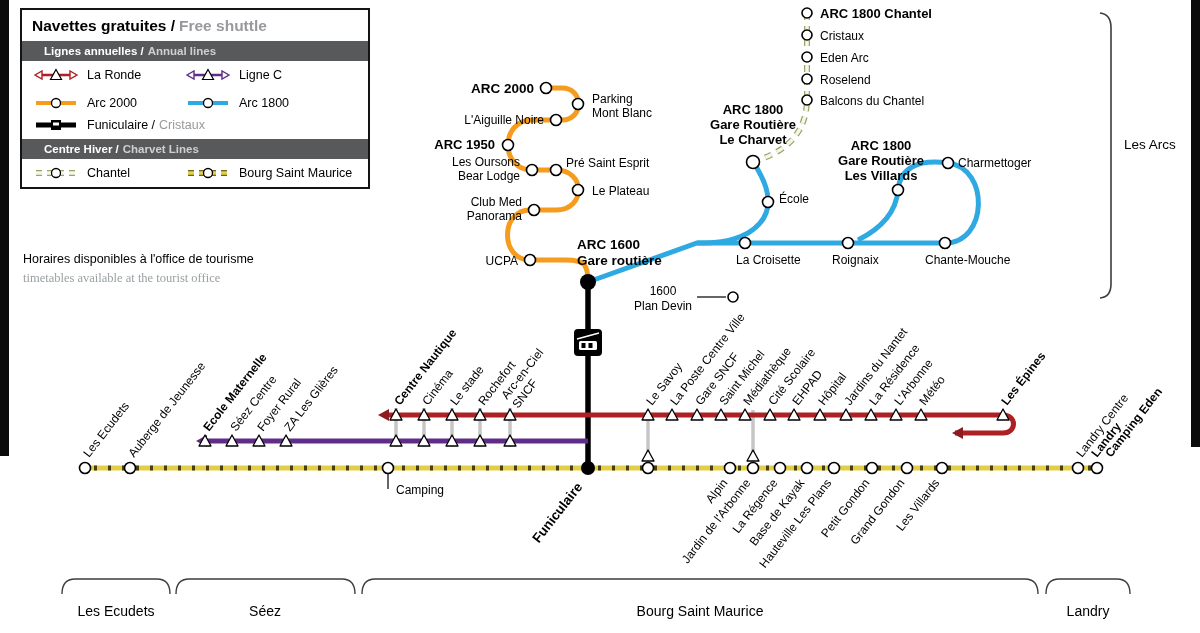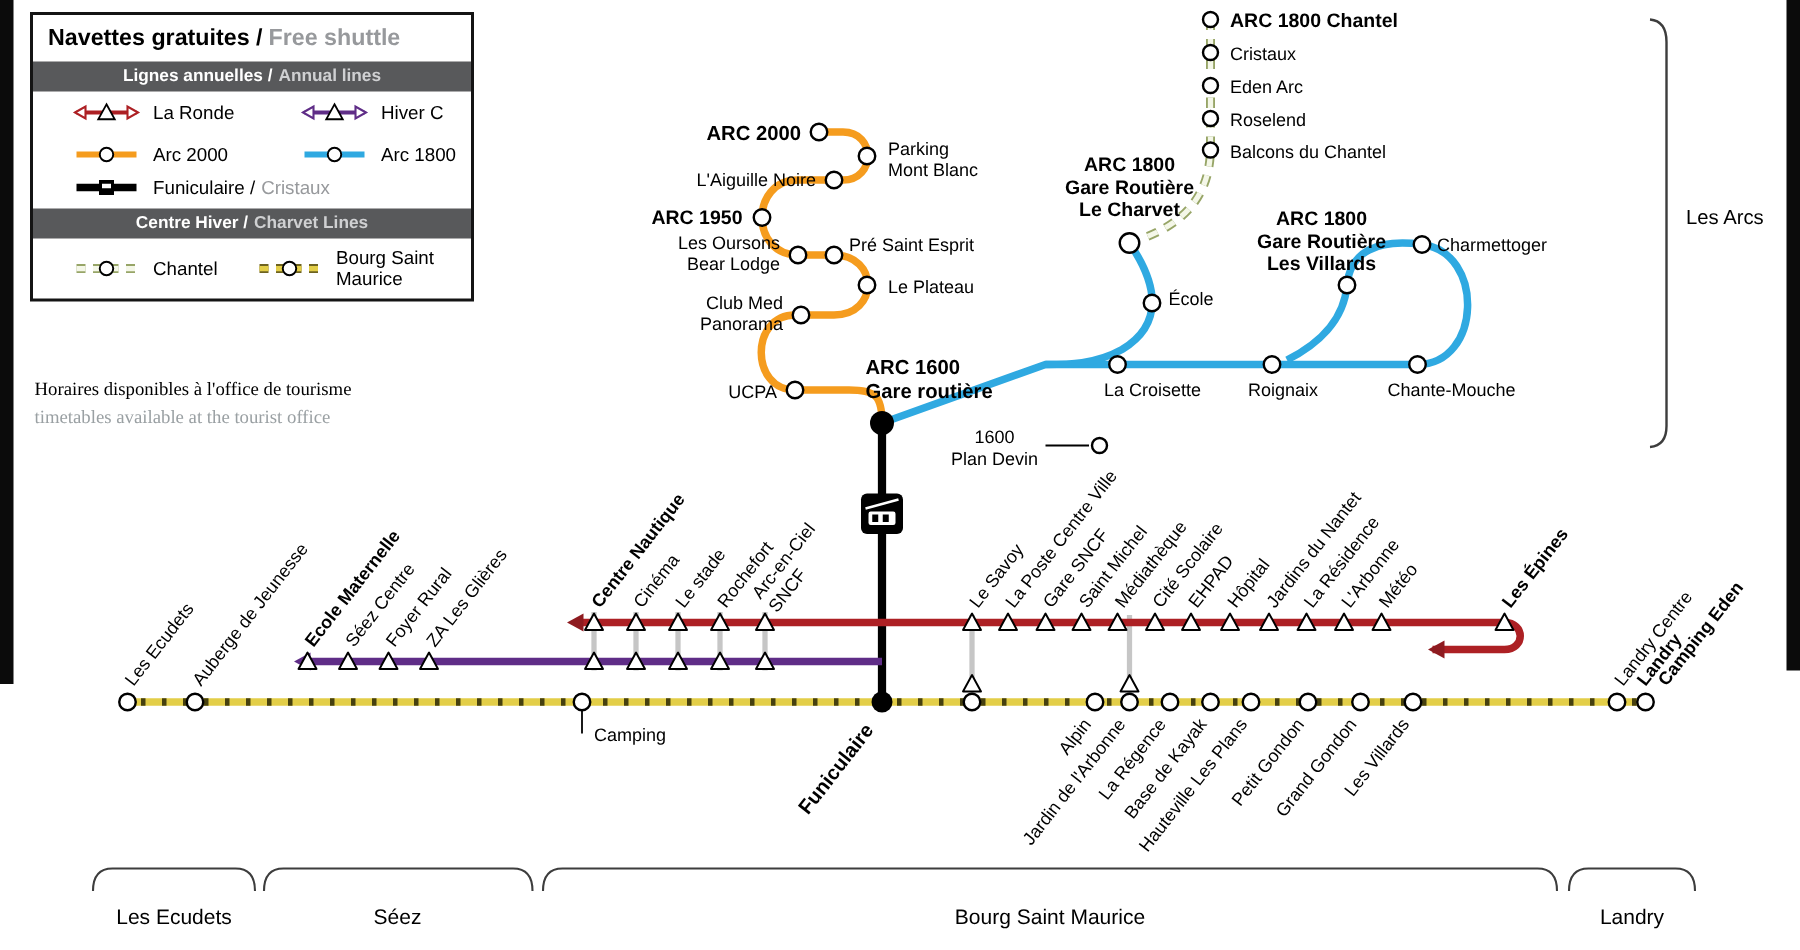--- a/index.html
+++ b/index.html
@@ -2,34 +2,34 @@
 <html><head>
 <meta charset="utf-8">
 <style>
   html,body{margin:0;padding:0;}
   body{
     width:1200px;height:633px;position:relative;background:#ffffff;
     font-family:"Liberation Sans",sans-serif;overflow:hidden;
   }
   #map-svg{position:absolute;left:0;top:0;font-family:"Liberation Sans",sans-serif;}
   .legend{
-    position:absolute;left:20px;top:8px;width:296px;background:#ffffff;
+    position:absolute;left:20px;top:8px;width:350px;background:#ffffff;
     border:2px solid #141414;box-sizing:border-box;z-index:5;
   }
   .legend-title{padding:7px 10px 6px;font-size:15.5px;font-weight:bold;color:#000;}
   .legend-title .en{color:#97999c;margin-left:4px;}
-  .legend-bar{background:#58595b;color:#fff;font-size:11.5px;font-weight:bold;padding:4px 22px;text-align:center;}
+  .legend-bar{background:#58595b;color:#fff;font-size:11.5px;font-weight:bold;padding:4px 22px;}
   .legend-bar .en{color:#cfd0d2;margin-left:4px;}
-  .legend-row{display:flex;align-items:center;padding:6px 10px;margin-left:15px;}
+  .legend-row{display:flex;align-items:center;padding:6px 10px;}
   .legend-item{display:flex;align-items:center;font-size:12.5px;color:#000;}
   .legend-item .swatch{margin-right:7px;display:inline-flex;line-height:0;}
   .legend-item .en{color:#97999c;margin-left:4px;}
   .col1{width:152px;}
   .notes{position:absolute;left:23px;top:250px;font-size:12.5px;line-height:1.55;z-index:5;}
-  .notes .fr{color:#000;font-family:Liberation Serif, serif;}
+  .notes .fr{color:#000;}
   .notes .en{color:#9aa0a3;font-family:Liberation Serif, serif;}
 </style>
 </head>
 <body>
 
 <svg id="map-svg" width="1200" height="633" viewBox="0 0 1200 633">
     <rect x="0" y="0" width="9" height="456" fill="#0b0b0b"></rect>
     <rect x="1191" y="0" width="9" height="447" fill="#0b0b0b"></rect>
     <path d="M 62 594 Q 62 579 75 579 L 157 579 Q 170 579 170 594" fill="none" stroke="#3d3d3d" stroke-width="1.4"></path>
     <path d="M 176 594 Q 176 579 189 579 L 342 579 Q 355 579 355 594" fill="none" stroke="#3d3d3d" stroke-width="1.4"></path>
@@ -231,21 +231,21 @@
     </div>
     <div class="legend-item">
       <span class="swatch">
           <svg width="48" height="16" viewBox="0 0 48 16">
             <line x1="4" y1="8" x2="44" y2="8" stroke="#5F2D87" stroke-width="2.6"></line>
             <polygon points="3,8 10,4 10,12" fill="#fff" stroke="#5F2D87" stroke-width="1.4"></polygon>
             <polygon points="45,8 38,4 38,12" fill="#fff" stroke="#5F2D87" stroke-width="1.4"></polygon>
             <polygon points="24,2.5 29.5,12.5 18.5,12.5" fill="#fff" stroke="#000" stroke-width="1.2"></polygon>
           </svg>
         </span>
-      <span>Hiver C</span>
+      <span>Ligne C</span>
     </div>
   </div>
   <div class="legend-row">
     <div class="legend-item col1">
       <span class="swatch">
           <svg width="48" height="16" viewBox="0 0 48 16">
             <line x1="4" y1="8" x2="44" y2="8" stroke="#F59C1E" stroke-width="4"></line>
             <circle cx="24" cy="8" r="4.5" fill="#fff" stroke="#000" stroke-width="1.3"></circle>
           </svg>
         </span>

